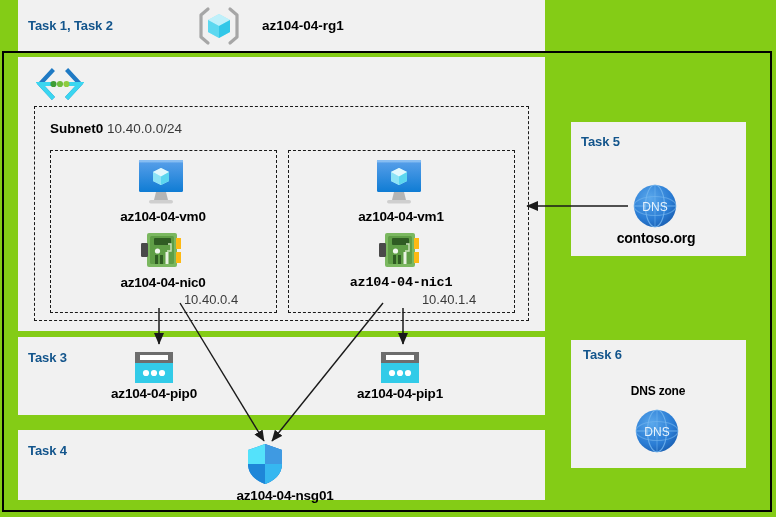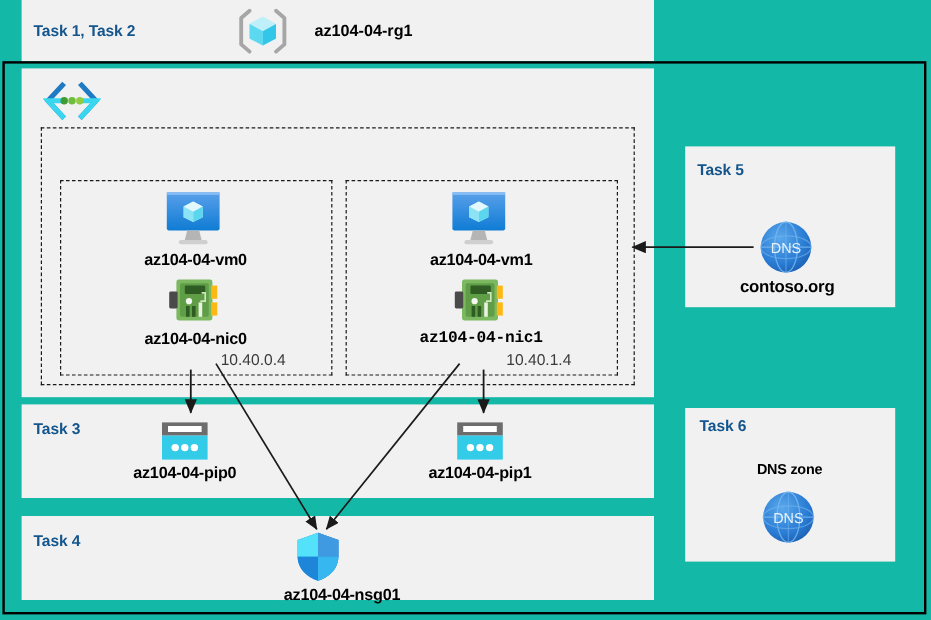--- a/index.html
+++ b/index.html
@@ -7,21 +7,21 @@
     padding: 0;
     background: #ffffff;
   }
   body {
     font-family: "Liberation Sans", sans-serif;
   }
   #canvas {
     position: relative;
     width: 776px;
     height: 517px;
-    background: #14b8a6;
+    background: #84cc16;
     overflow: hidden;
   }
   
   .outer-frame {
     position: absolute;
     left: 2px;
     top: 51px;
     width: 770px;
     height: 461px;
     border: 2px solid #000000;
@@ -128,20 +128,24 @@
       <path d="M32 16 L44 16 L32 29" fill="none" stroke="#3ad6f0" stroke-width="4.2" stroke-linecap="square" stroke-linejoin="miter"></path>
       <circle cx="17.5" cy="16" r="3.1" fill="#3f9c35"></circle>
       <circle cx="24" cy="16" r="3.1" fill="#6fbd3c"></circle>
       <circle cx="30.5" cy="16" r="3.1" fill="#8fcc3f"></circle>
     </svg>
   </div>
 
 
   <div class="dashed-box" style="left:34px; top:106px; width:495px; height:215px;"></div>
 
+  <div class="hdr-title" style="left:50px; top:121px;">
+    <span>Subnet0</span>
+    <span class="cidr"> 10.40.0.0/24</span>
+  </div>
 
   <div class="dashed-box" style="left:50px; top:150px; width:227px; height:163px;"></div>
 
   <div class="icon-wrap" style="left:133px; top:156px;">
     <svg width="56" height="50" viewBox="0 0 56 50">
       <defs>
         <linearGradient id="vmg0" x1="0" y1="0" x2="0" y2="1">
           <stop offset="0%" stop-color="#5aa0ea"></stop>
           <stop offset="100%" stop-color="#0f7cd4"></stop>
         </linearGradient>

